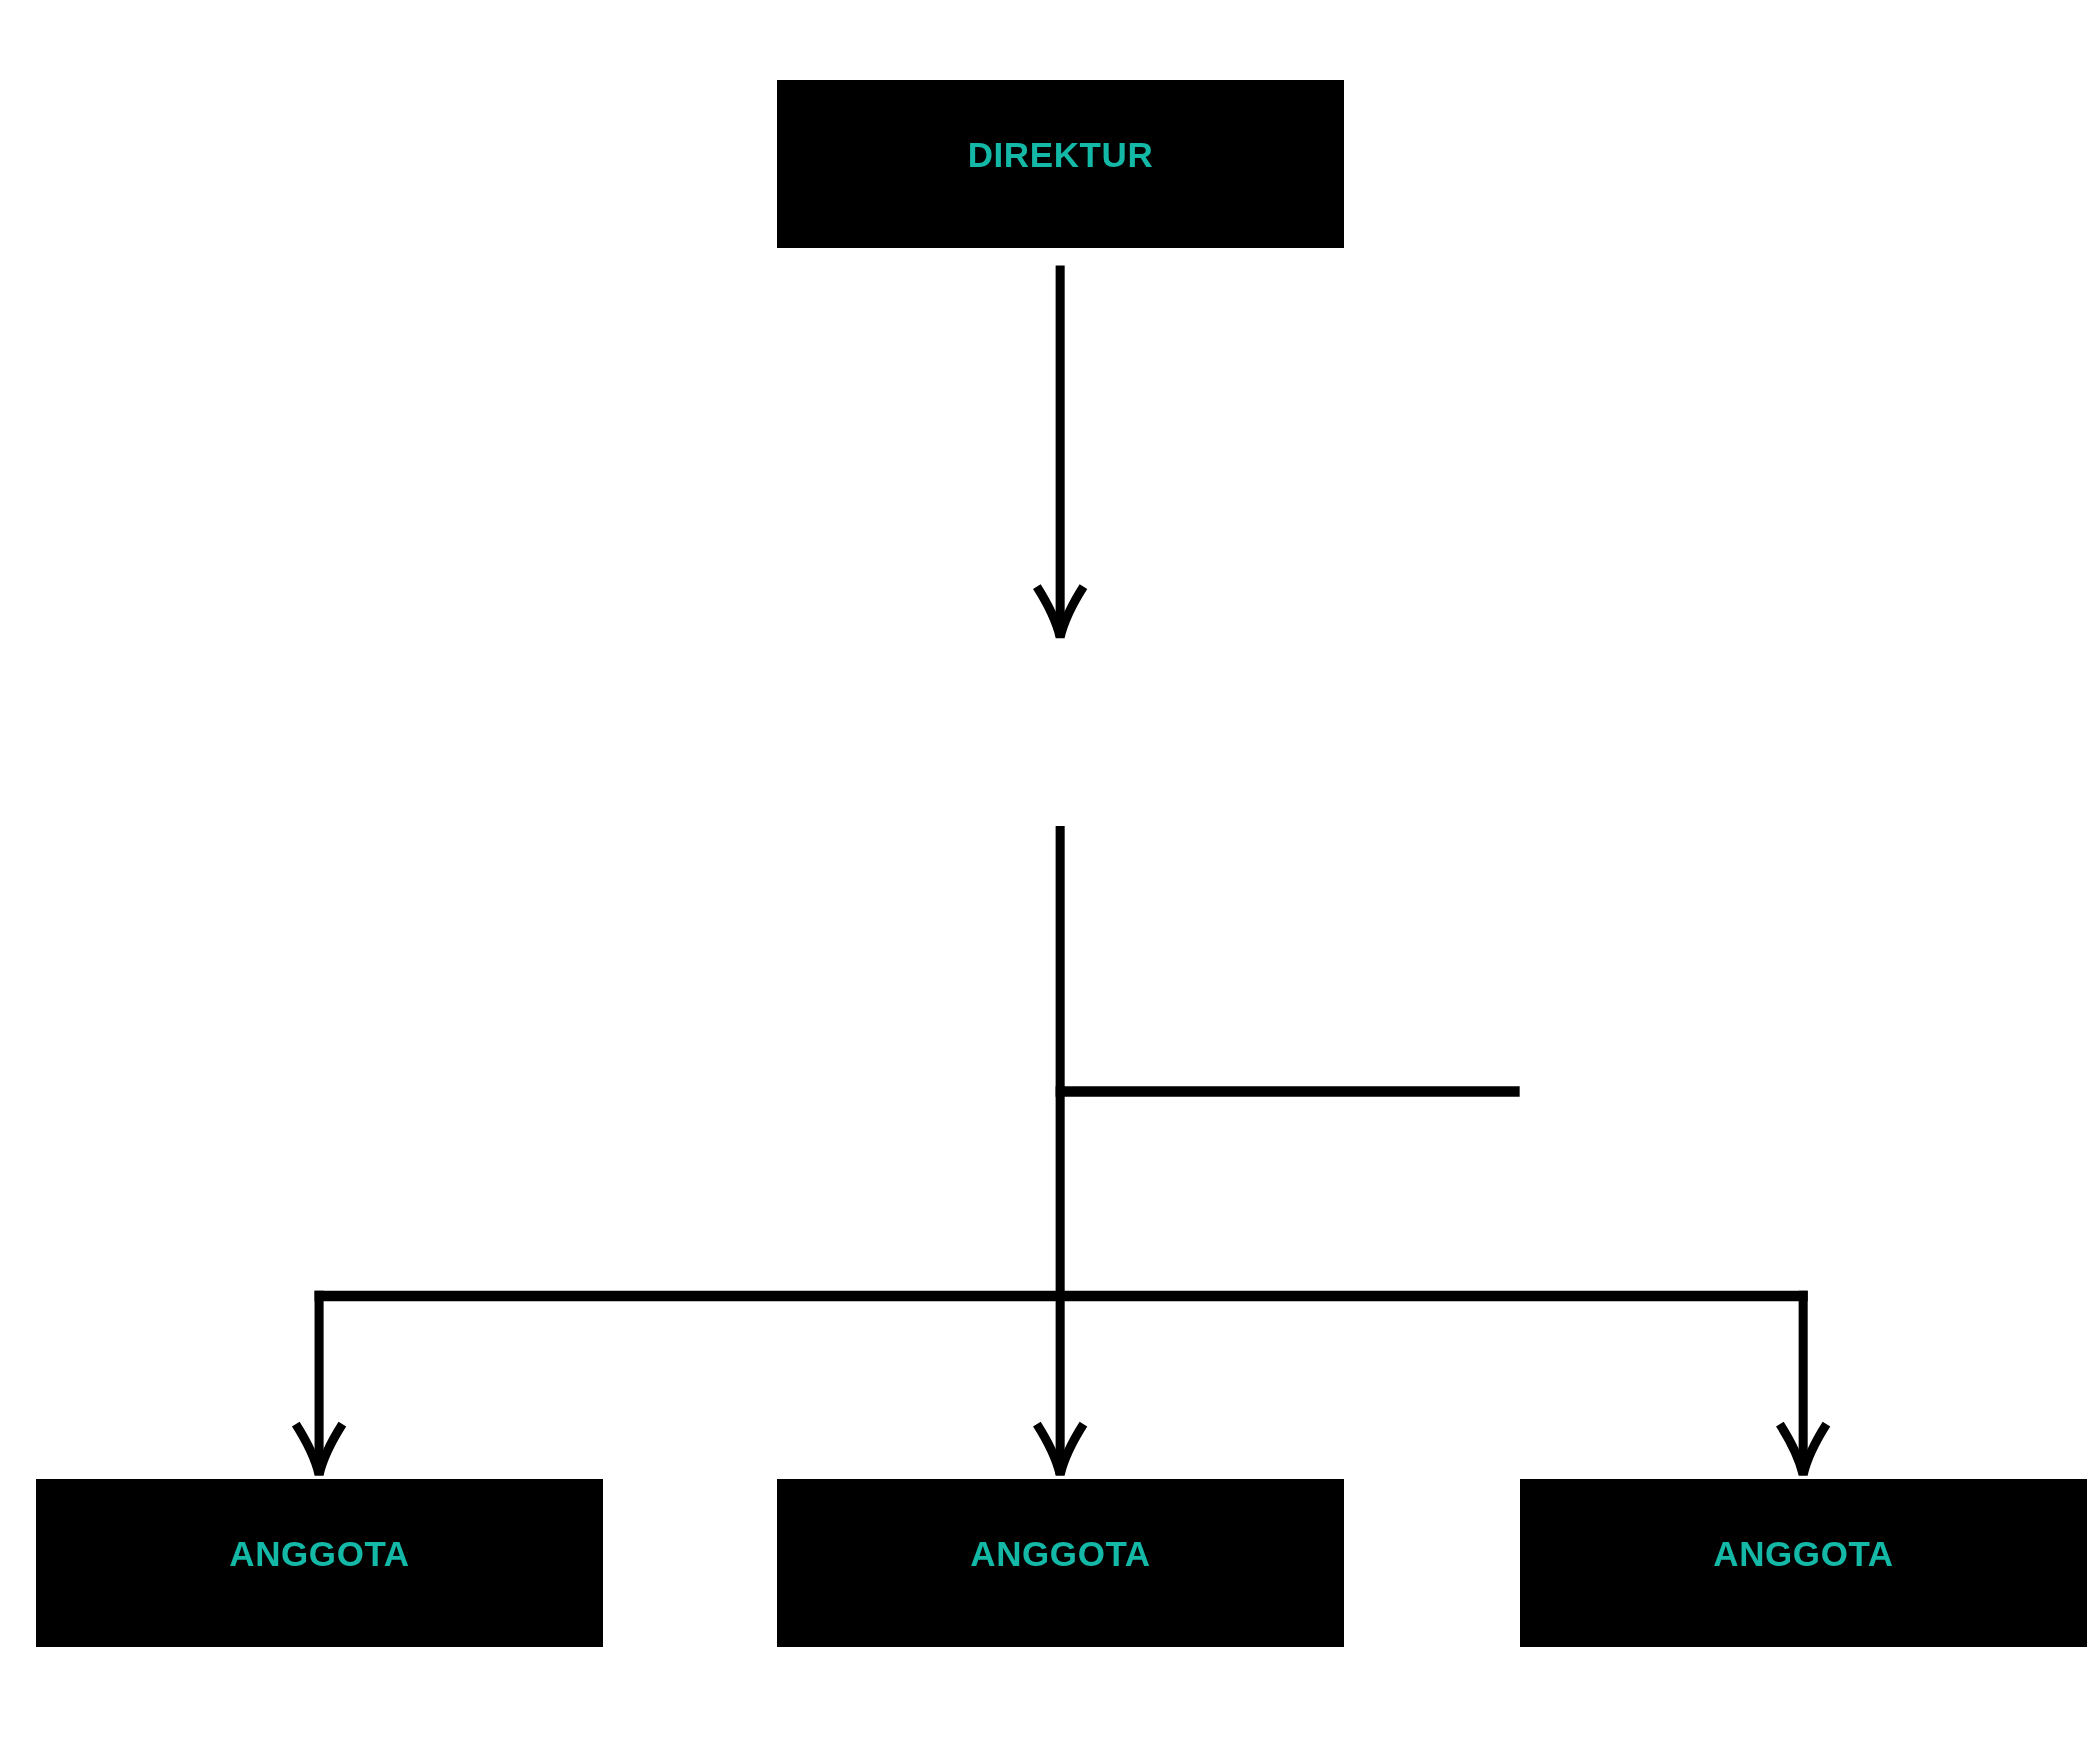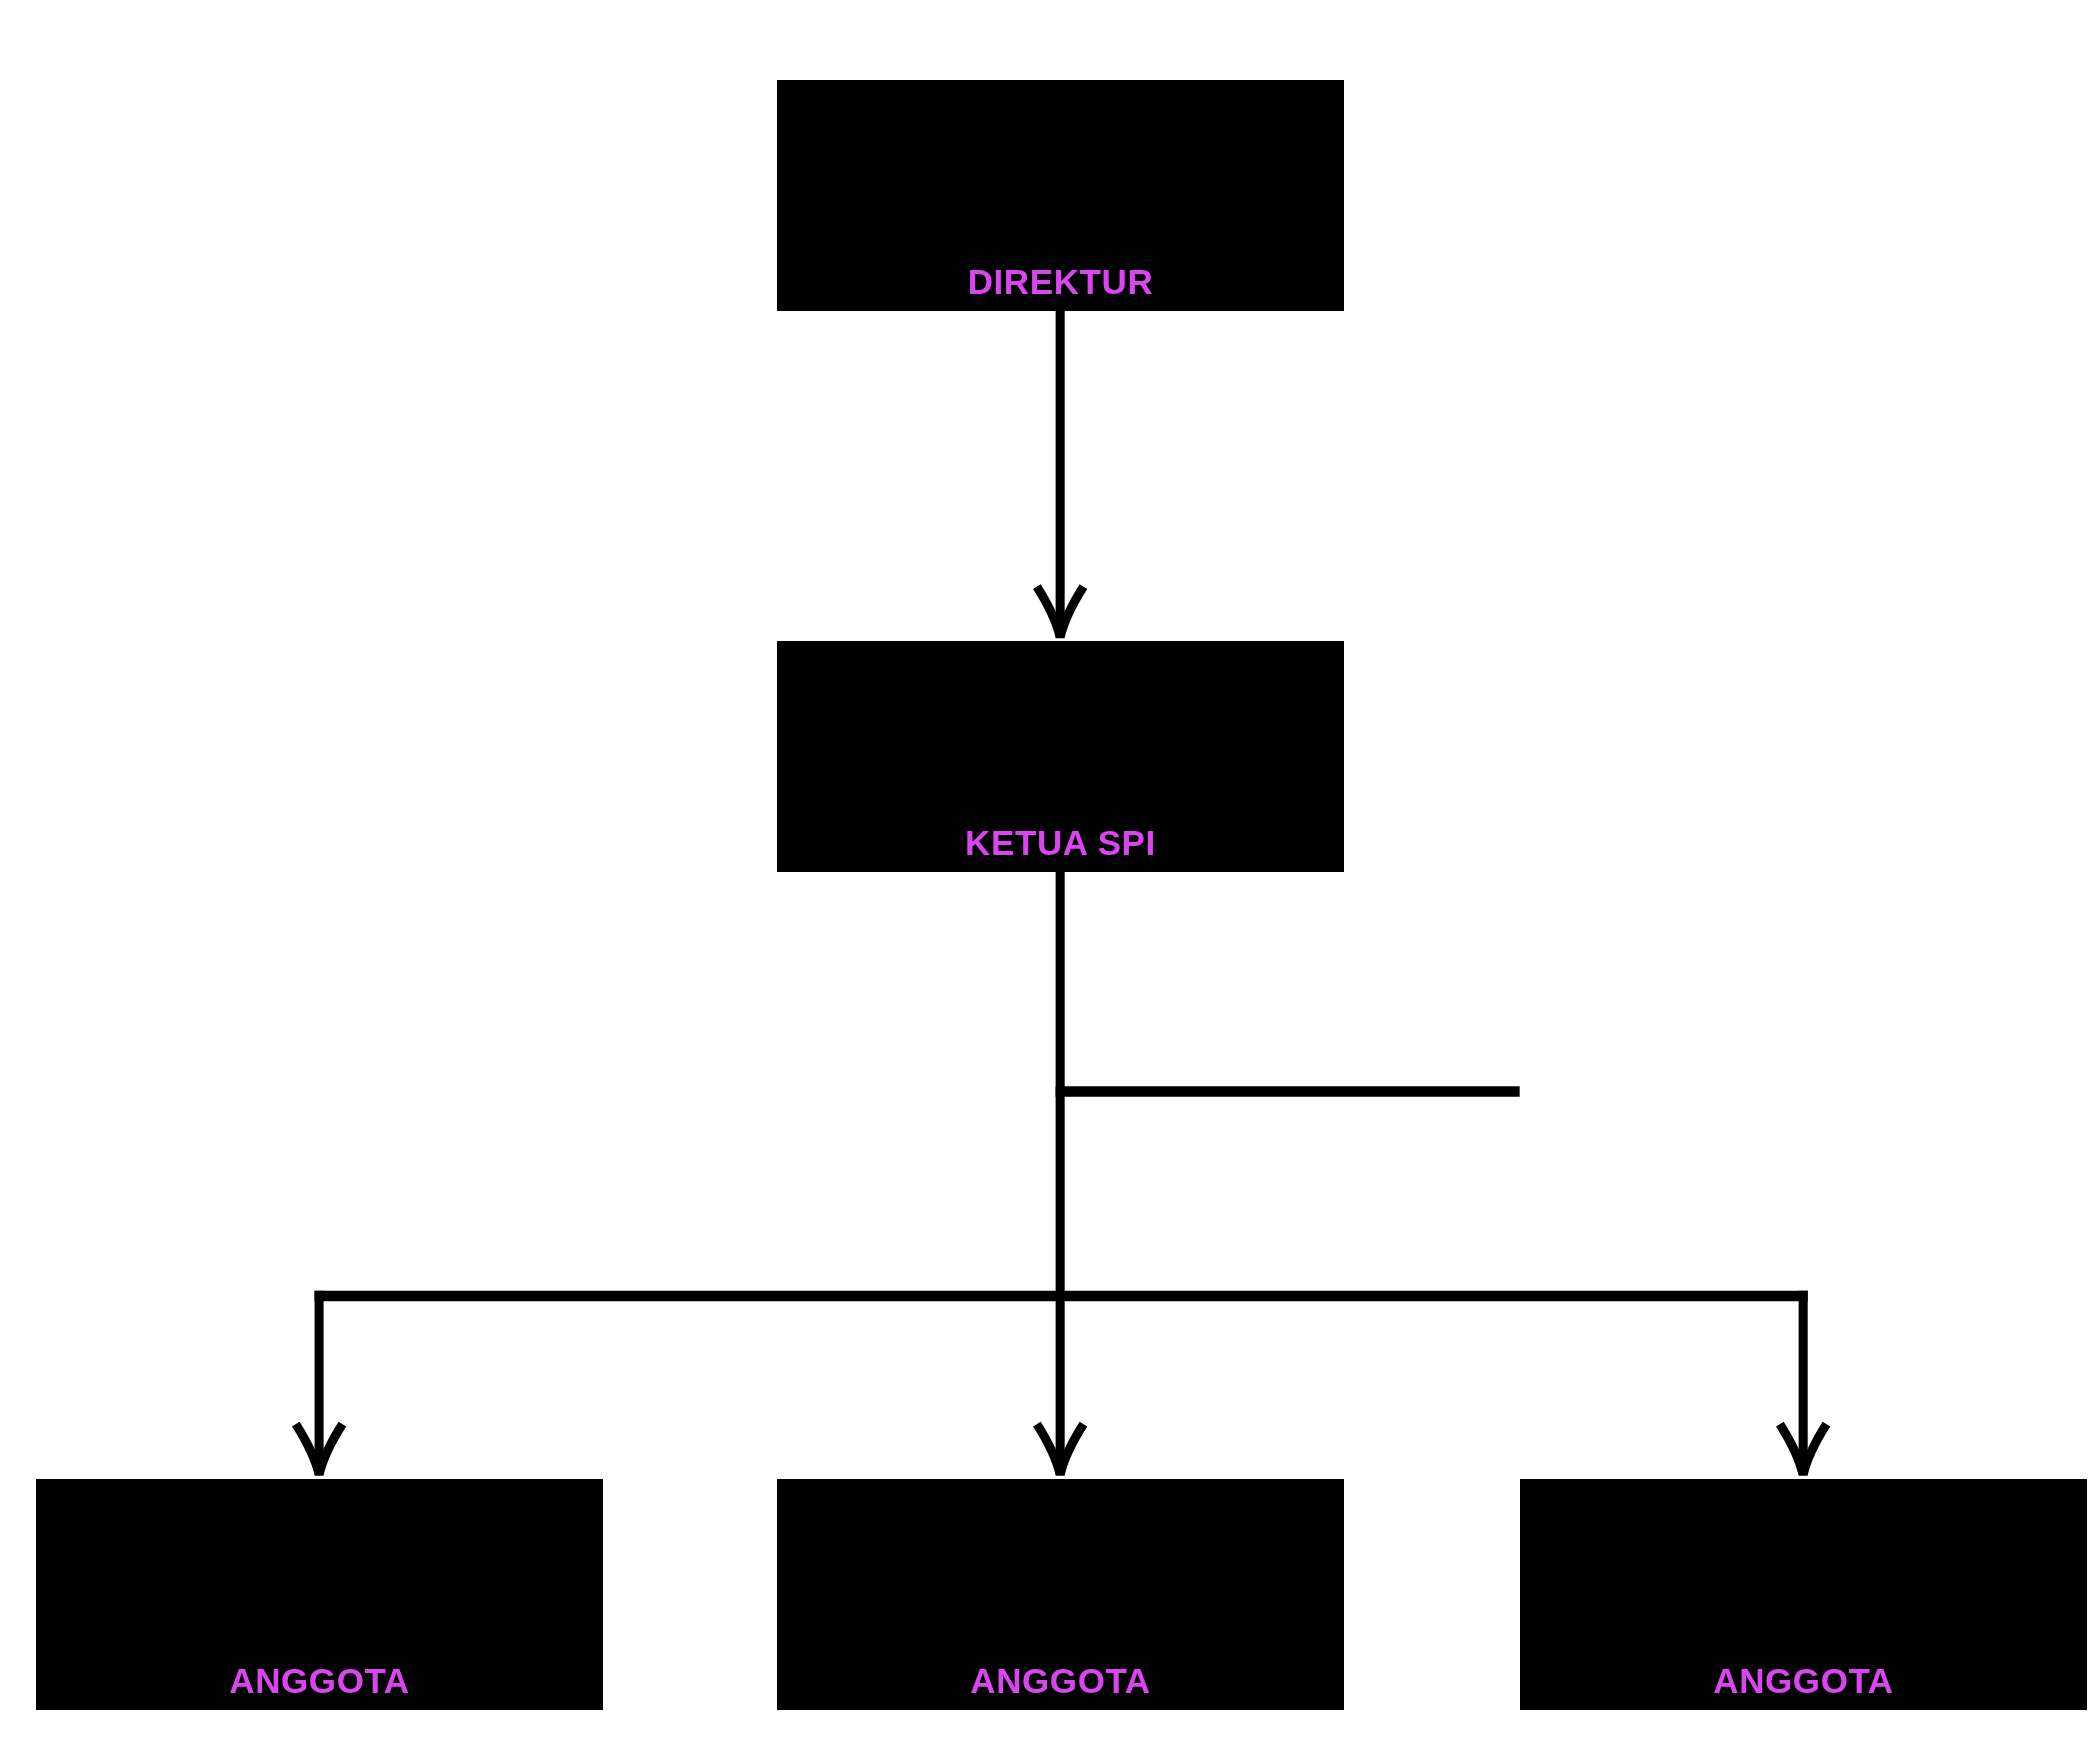--- a/index.html
+++ b/index.html
@@ -20,25 +20,25 @@
   .connectors {
     position: absolute;
     left: 0;
     top: 0;
     width: 2097px;
     height: 1748px;
   }
   .node {
     position: absolute;
     width: 567px;
-    height: 231px;
+    height: 168px;
     background: #000000;
-    color: #d946ef;
+    color: #14b8a6;
     display: flex;
-    align-items: flex-end;
+    align-items: center;
     justify-content: center;
     font-weight: 700;
     font-size: 35px;
     letter-spacing: 0.6px;
     text-align: center;
   }
   .node .label {
     transform: translateY(-9px);
     white-space: nowrap;
   }
@@ -72,23 +72,20 @@
     <path d="M 1602 2200 Q 1630 2244 1638 2278 Q 1646 2244 1674 2200" stroke-width="14"></path>
 
     <line x1="2786" y1="1994" x2="2786" y2="2278" stroke-width="14"></line>
     <path d="M 2750 2200 Q 2778 2244 2786 2278 Q 2794 2244 2822 2200" stroke-width="14"></path>
   </svg>
 
   <div class="node node-direktur">
     <span class="label">DIREKTUR</span>
   </div>
 
-  <div class="node node-ketua-spi">
-    <span class="label">KETUA SPI</span>
-  </div>
 
 
   <div class="node node-anggota-1">
     <span class="label">ANGGOTA</span>
   </div>
 
   <div class="node node-anggota-2">
     <span class="label">ANGGOTA</span>
   </div>
 

